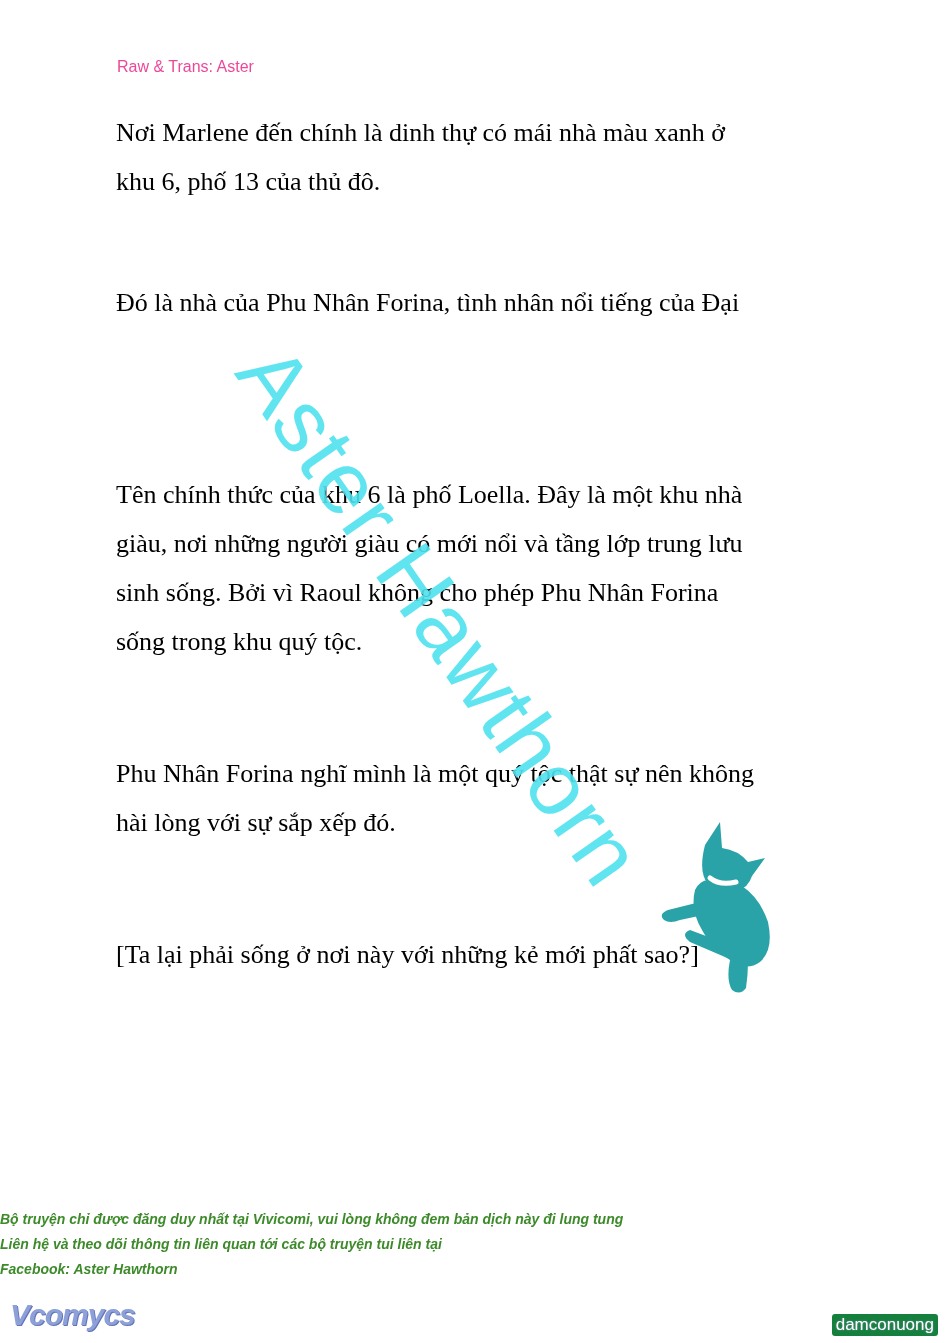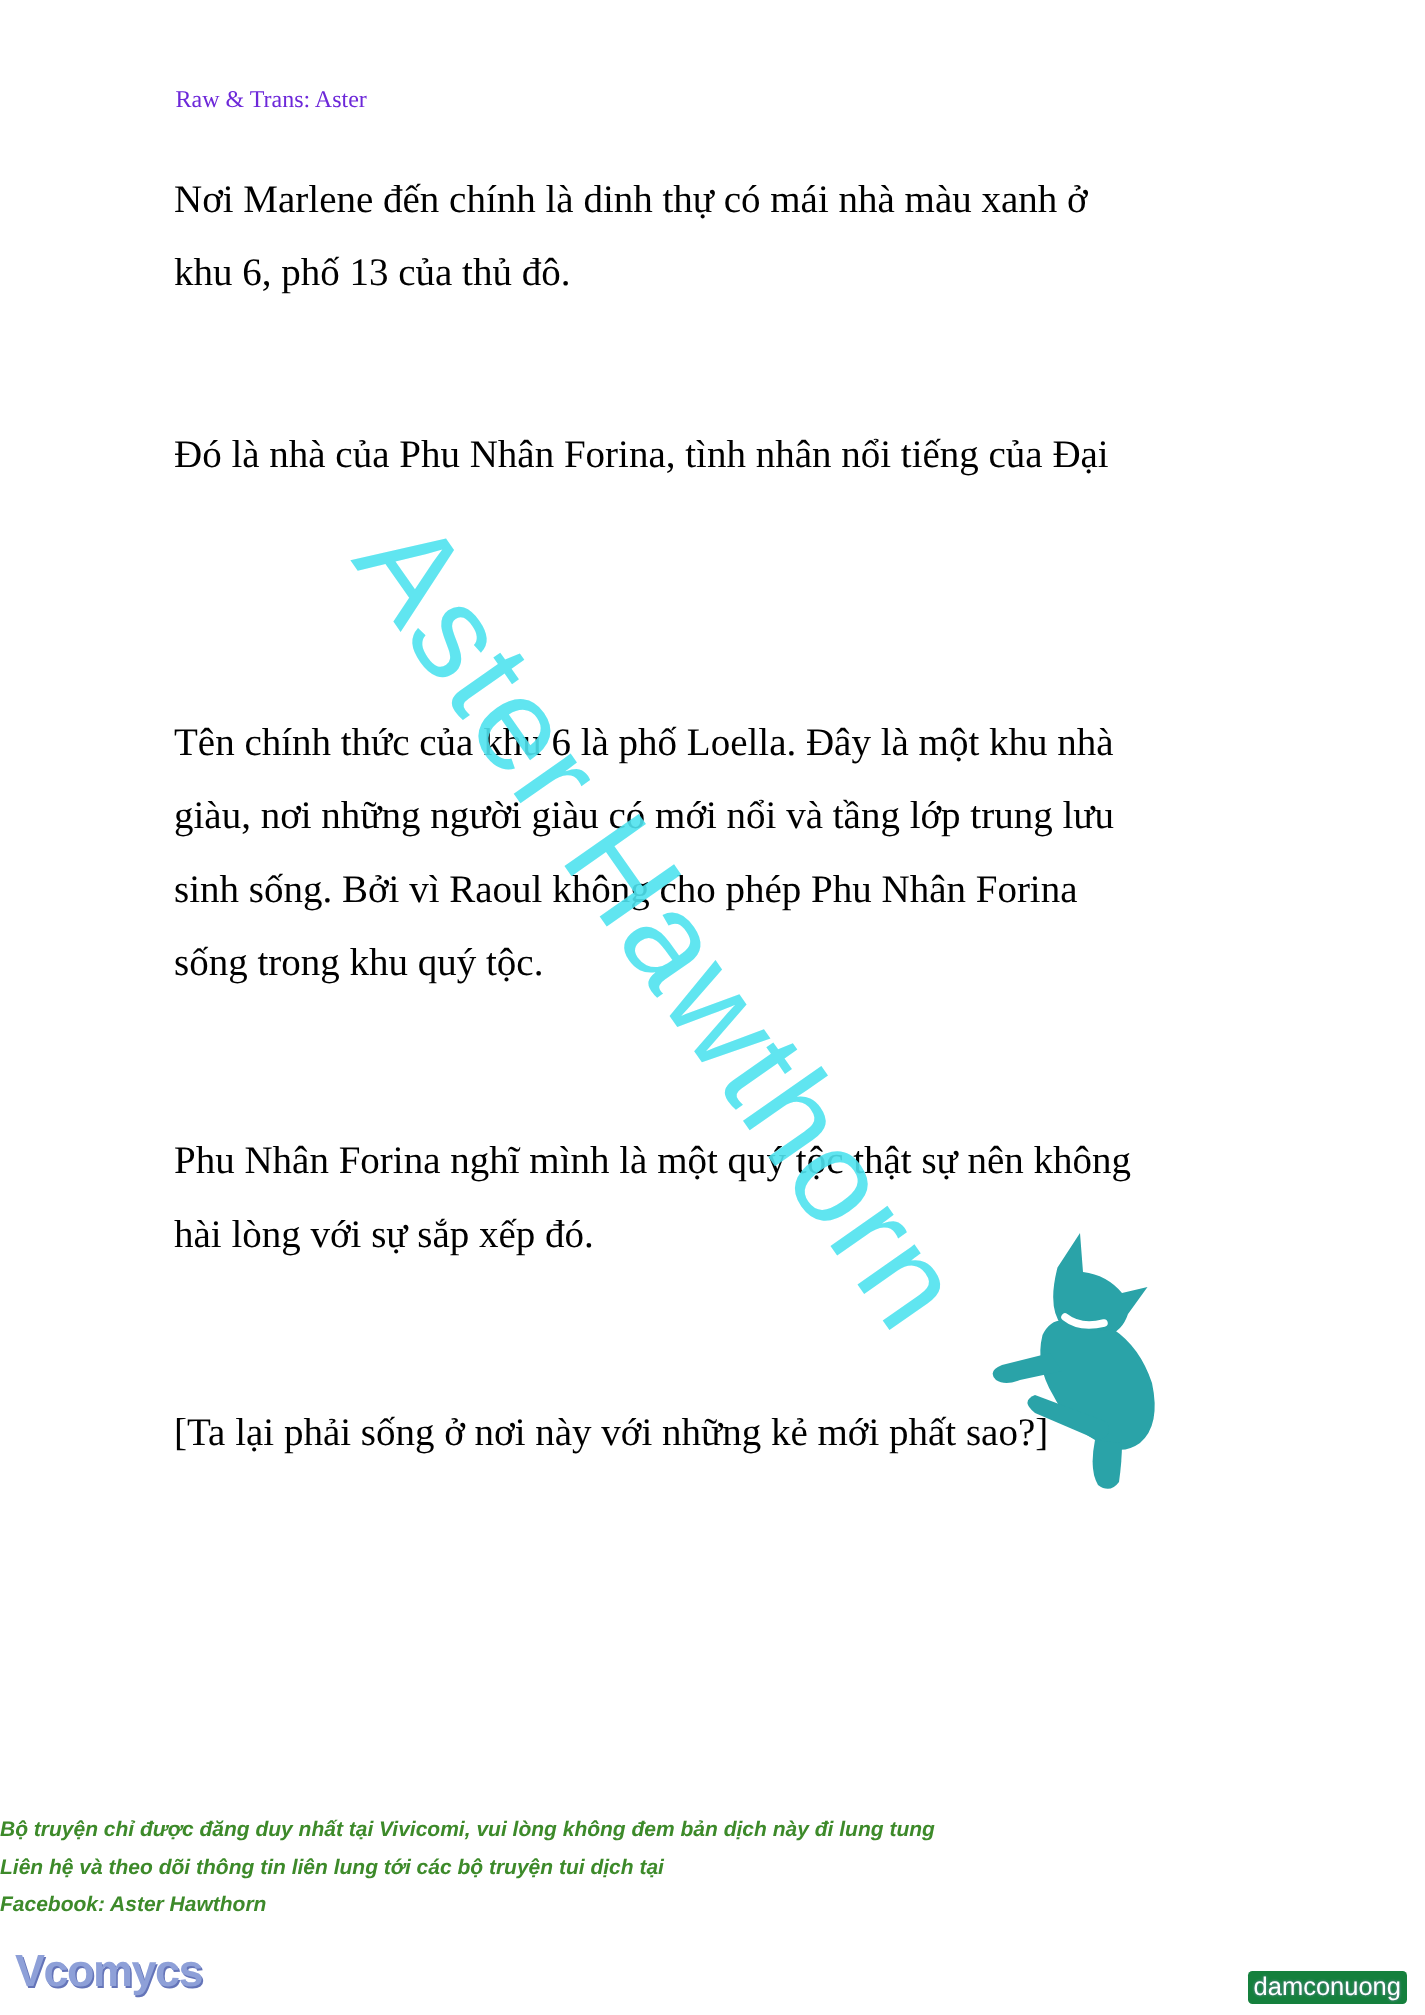--- a/index.html
+++ b/index.html
@@ -4,21 +4,21 @@
   <style>
     html, body { margin: 0; padding: 0; }
     body {
       width: 950px; height: 1343px; position: relative; overflow: hidden;
       background: #ffffff;
       font-family: "Liberation Serif", serif;
       color: #111;
     }
     .header {
       position: absolute; left: 117px; top: 58px;
-      font-family: Liberation Serif, serif; font-size: 16px; color: #6d28d9;
+      font-family: Liberation Sans, sans-serif; font-size: 16px; color: #ec4899;
     }
     .para {
       position: absolute; left: 116px; width: 720px;
       font-size: 26px; line-height: 49px; color: #000000;
       margin: 0;
     }
     .watermark {
       position: absolute; left: 90px; top: 565px;
       width: 700px; text-align: center;
       font-family: "Liberation Sans", sans-serif;
@@ -30,21 +30,21 @@
     .cat {
       position: absolute; left: 650px; top: 810px; width: 140px; height: 185px;
     }
     .footer {
       position: absolute; left: 0; width: 950px; text-align: left;
       font-family: "Liberation Sans", sans-serif; font-style: italic; font-weight: bold;
       font-size: 14px; color: #3d8a2a;
     }
     .logo-left {
       position: absolute; left: 10px; top: 1298px;
-      font-family: "Liberation Sans", sans-serif; font-weight: bold;
+      font-family: "Liberation Sans", sans-serif; font-style: italic; font-weight: bold;
       font-size: 30px; letter-spacing: -1px;
       color: #8ea0d8; text-shadow: 1px 1px 0 #6474b8;
     }
     .logo-right {
       position: absolute; right: 12px; top: 1314px;
       font-family: "Liberation Sans", sans-serif; font-size: 17px;
       color: #ffffff; background: #15803d; padding: 1px 4px; border-radius: 3px;
       text-shadow: 0 0 2px #7d8fb3;
     }
   </style>
@@ -90,17 +90,17 @@
     <path d="M50 92 L18 100 Q8 104 14 110 Q20 114 30 110 L58 104 Z"></path>
 
     <path d="M40 120 Q30 124 40 132 L82 150 Q92 148 88 138 Z"></path>
 
     <path d="M80 150 Q76 170 82 180 Q90 186 96 178 Q98 164 98 152 Z"></path>
   </g>
   <path d="M60 68 Q70 76 86 72" stroke="#ffffff" stroke-width="5" fill="none" stroke-linecap="round"></path>
 </svg>
 
 <div class="footer" style="top:1211px;">Bộ truyện chỉ được đăng duy nhất tại Vivicomi, vui lòng không đem bản dịch này đi lung tung</div>
-<div class="footer" style="top:1236px;">Liên hệ và theo dõi thông tin liên lung tới các bộ truyện tui dịch tại</div>
+<div class="footer" style="top:1236px;">Liên hệ và theo dõi thông tin liên quan tới các bộ truyện tui liên tại</div>
 <div class="footer" style="top:1261px;">Facebook: Aster Hawthorn</div>
 
 <div class="logo-left">Vcomycs</div>
 <div class="logo-right">damconuong</div>
 
 </body></html>

